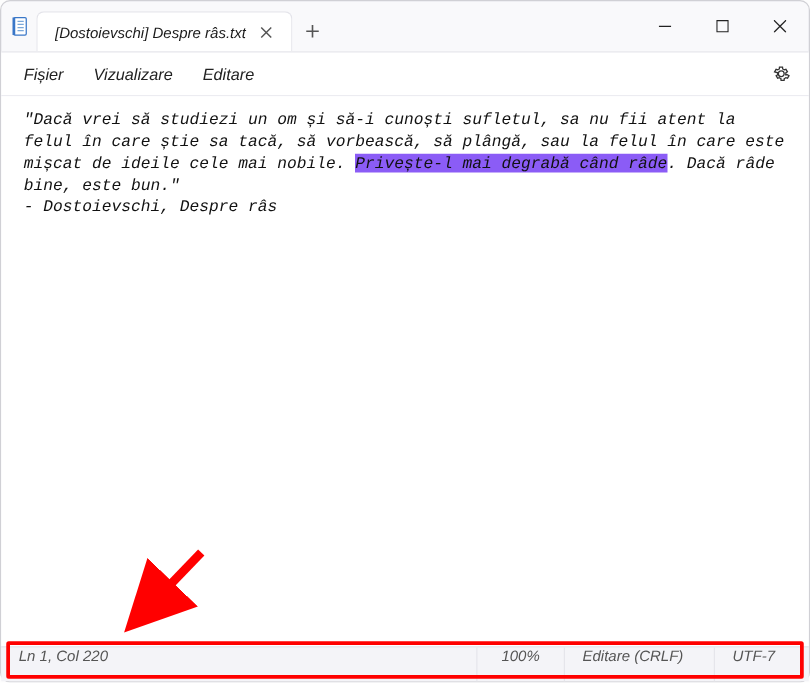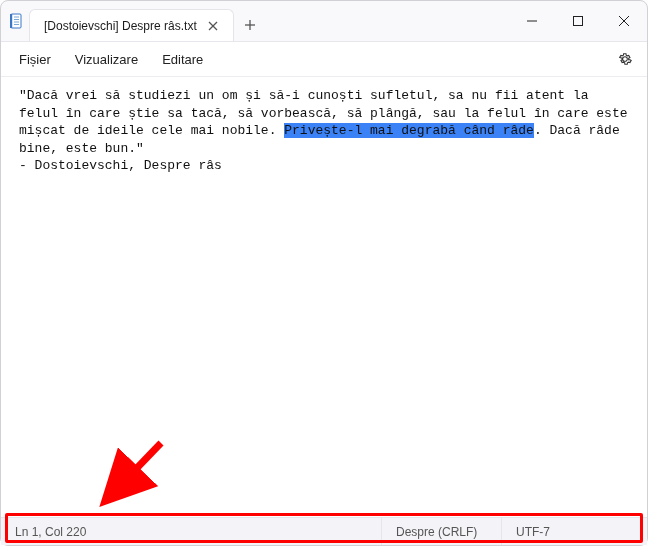--- a/index.html
+++ b/index.html
@@ -4,20 +4,21 @@
 <style>
   * { box-sizing: border-box; margin: 0; padding: 0; }
   html, body { width: 648px; height: 546px; overflow: hidden; font-family: "Segoe UI", Arial, sans-serif; background: #fdfdfd; }
   .window {
     width: 648px; height: 546px;
     border: 1px solid #d0d0d5;
     border-radius: 8px;
     background: #f9f9fb;
     display: flex; flex-direction: column;
     position: relative;
+    font-style: italic;
   }
   
   .titlebar { height: 40px; display: flex; align-items: stretch; padding-left: 4px; }
   .app-icon { width: 24px; display:flex; align-items:center; justify-content:center; }
   .app-icon svg { width:16px; height:16px; }
   .tabs { display:flex; align-items:flex-end; flex: 0 0 auto; }
   .tab {
     display:flex; align-items:center; gap:8px;
     height: 32px; margin-top:8px; padding: 0 12px 0 14px;
     background:#ffffff; border:1px solid #e4e4ea; border-bottom:none;
@@ -42,27 +43,27 @@
   .gear { width:32px; height:32px; display:flex; align-items:center; justify-content:center; color:#333; }
   .gear svg { width:16px; height:16px; }
   
   .editor {
     flex:1; background:#ffffff; padding: 10px 16px 10px 18px;
     font-family: Consolas, "Courier New", monospace;
     font-size: 13px; line-height: 1.35; color:#111;
     white-space: pre-wrap; word-wrap: break-word;
     overflow:auto;
   }
-  .sel { background:#3b82f6; }
+  .sel { background:#8b5cf6; }
   
   .statusbar {
     height: 28px; background:#f4f4f8; border-top:1px solid #e5e5eb;
     display:flex; align-items:stretch; font-size:12px; color:#555;
   }
-  .status-cell { display:flex; align-items:center; padding:0 14px; border-left:1px solid #e5e5eb; }
+  .status-cell { display:flex; align-items:flex-start; padding:0 14px; border-left:1px solid #e5e5eb; }
   .status-cell:first-child { border-left:none; flex:0 0 380px; }
   .status-cell.zoom { flex:0 0 70px; justify-content:center; }
   .status-cell.eol  { flex:0 0 120px; }
   .status-cell.enc  { flex:1; }
   
   .annotation-box {
     position:absolute; left:4px; right:4px; bottom:2px; height:30px;
     border:3px solid #ff0000; border-radius:2px; pointer-events:none;
   }
   .annotation-arrow {
@@ -136,22 +137,25 @@
     </div>
   </div>
 
   <div class="editor"><span>"Dacă vrei să studiezi un om și să-i cunoști sufletul, sa nu fii atent la felul în care știe sa tacă, să vorbească, să plângă, sau la felul în care este mișcat de ideile cele mai nobile. </span><span class="sel">Privește-l mai degrabă când râde</span><span>. Dacă râde bine, este bun."
 - Dostoievschi, Despre râs</span></div>
 
   <div class="statusbar">
     <div class="status-cell">
         <span>Ln 1, Col 220</span>
       </div>
+    <div class="status-cell zoom">
+        <span>100%</span>
+      </div>
     <div class="status-cell eol">
-        <span>Despre (CRLF)</span>
+        <span>Editare (CRLF)</span>
       </div>
     <div class="status-cell enc">
         <span>UTF-7</span>
       </div>
   </div>
 
   <div class="annotation-box"></div>
   <div class="annotation-arrow">
     <svg viewBox="0 0 80 80">
       <defs>

